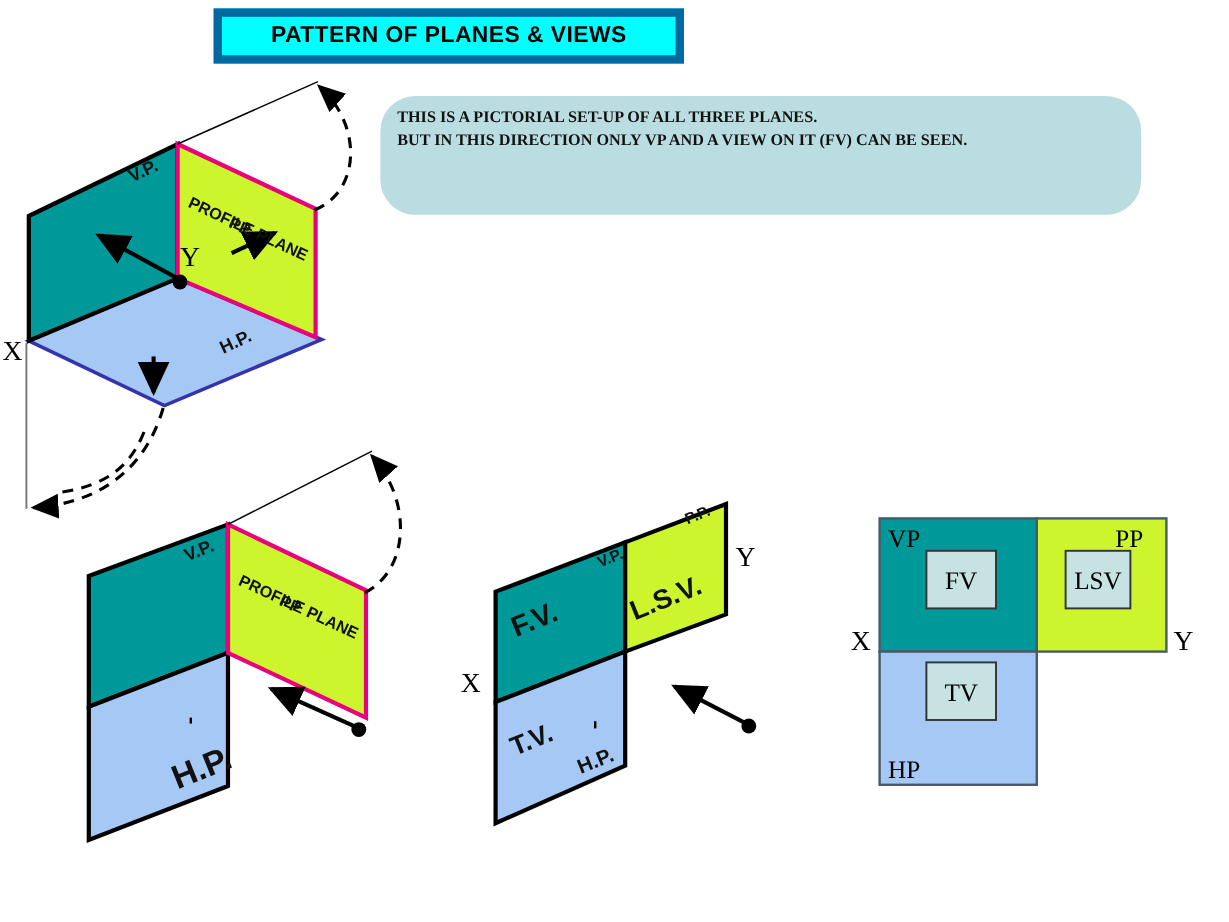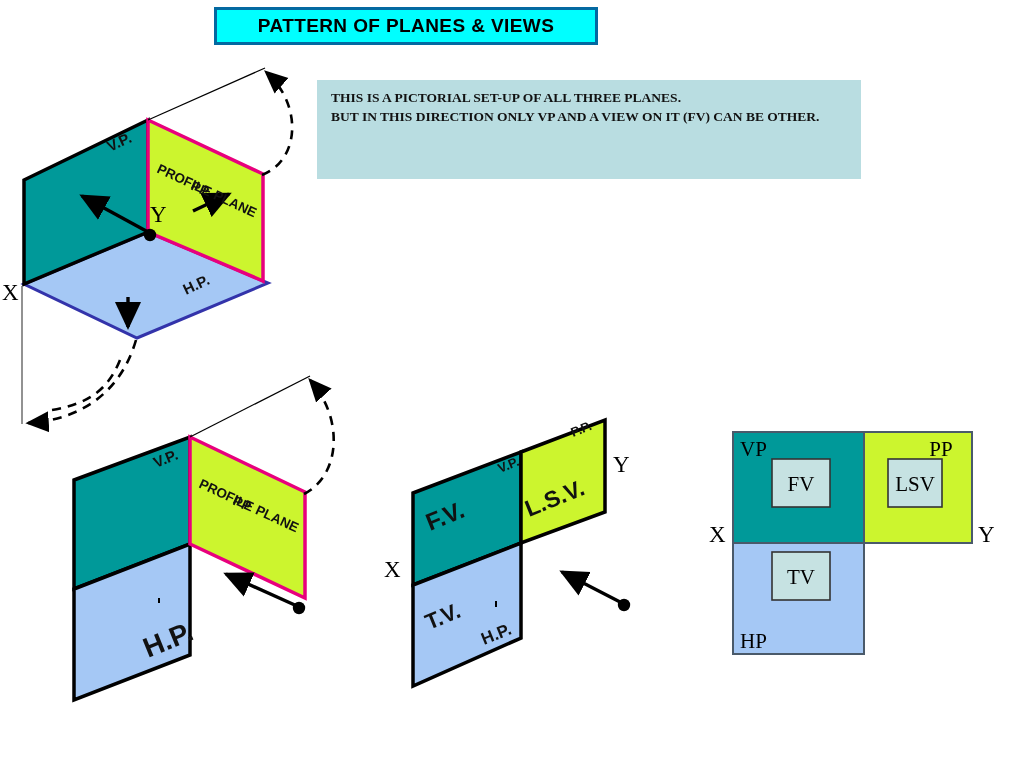--- a/index.html
+++ b/index.html
@@ -6,33 +6,34 @@
   body{
     width:1024px;height:768px;background:#ffffff;
     font-family:"Liberation Serif", serif;
     position:relative;overflow:hidden;
   }
   #stage{position:absolute;left:0;top:0;width:1024px;height:768px;}
 
   
   #title-banner{
     position:absolute;left:178px;top:7px;width:378px;height:32px;
-    background:#00ffff;border:3px solid #0369a1;
-    display:flex;align-items:center;justify-content:center;margin-left:36px;
+    background:#00ffff;border:7px solid #0369a1;
+    display:flex;align-items:center;justify-content:center;
   }
   #title-banner .t{
     font-family:"Liberation Sans", sans-serif;
     font-weight:bold;font-size:19px;color:#000;letter-spacing:.4px;
     white-space:nowrap;
   }
 
   
   #note-box{
-    position:absolute;left:317px;top:80px;width:544px;height:99px;
+    position:absolute;left:317px;top:80px;width:634px;height:99px;
     background:#b9dde1;
+    border-radius:29px;
   }
   #note-box .line{
     font-family:"Liberation Serif", serif;
     font-weight:bold;font-size:13.5px;color:#111;
     margin-left:14px;line-height:19px;white-space:nowrap;
   }
   #note-box .line:first-child{padding-top:8px;}
 
   
   svg#draw{position:absolute;left:0;top:0;width:1024px;height:768px;}
@@ -57,21 +58,21 @@
 <body>
 
 <div id="stage">
 
   <div id="title-banner">
     <span class="t">PATTERN OF PLANES &amp; VIEWS</span>
   </div>
 
   <div id="note-box">
     <div class="line">THIS IS A PICTORIAL SET-UP OF ALL THREE PLANES.</div>
-    <div class="line">BUT IN THIS DIRECTION ONLY VP AND A VIEW ON IT (FV) CAN BE OTHER.</div>
+    <div class="line">BUT IN THIS DIRECTION ONLY VP AND A VIEW ON IT (FV) CAN BE SEEN.</div>
   </div>
 
   <svg id="draw" viewBox="0 0 1024 768">
     <defs>
       <marker id="arrHead" markerWidth="9" markerHeight="9" refX="7.5" refY="4.5" orient="auto">
         <path d="M0,0.6 L8.4,4.5 L0,8.4 Z" fill="#000"></path>
       </marker>
       <marker id="arrHeadThin" markerWidth="10" markerHeight="10" refX="8" refY="5" orient="auto">
         <path d="M0,1 L9,5 L0,9 Z" fill="#000"></path>
       </marker>

